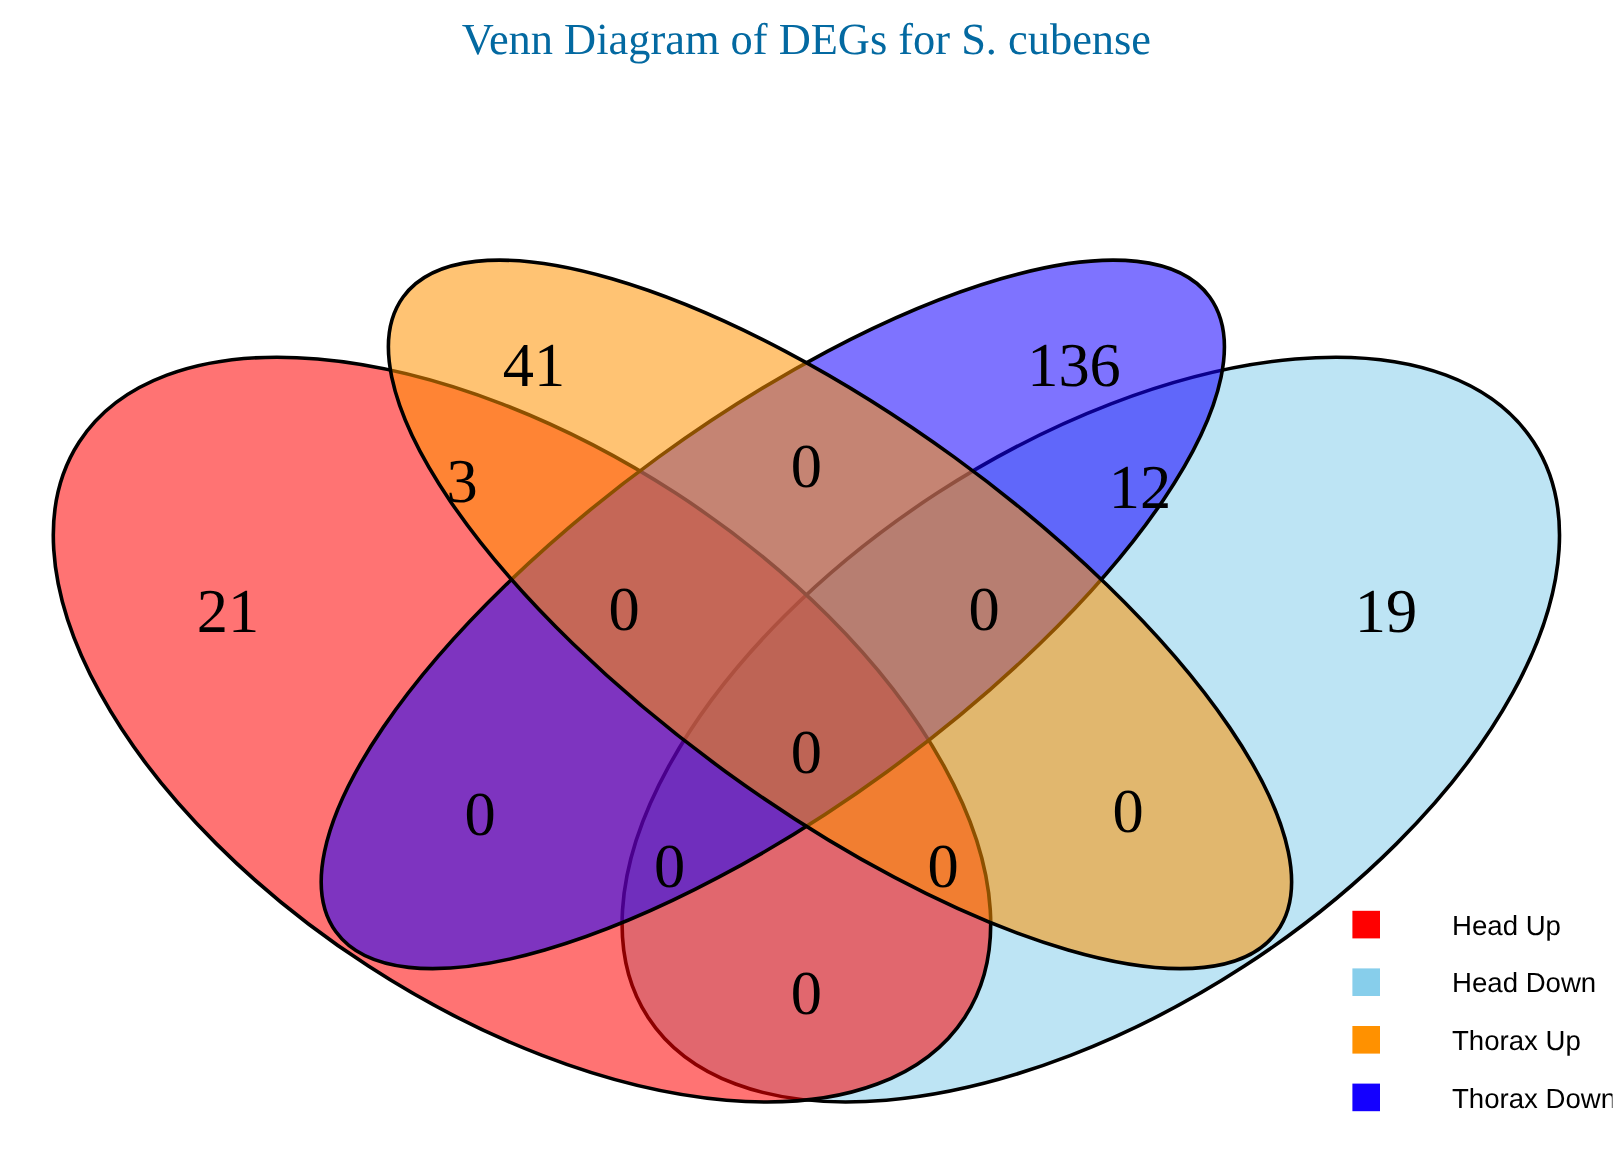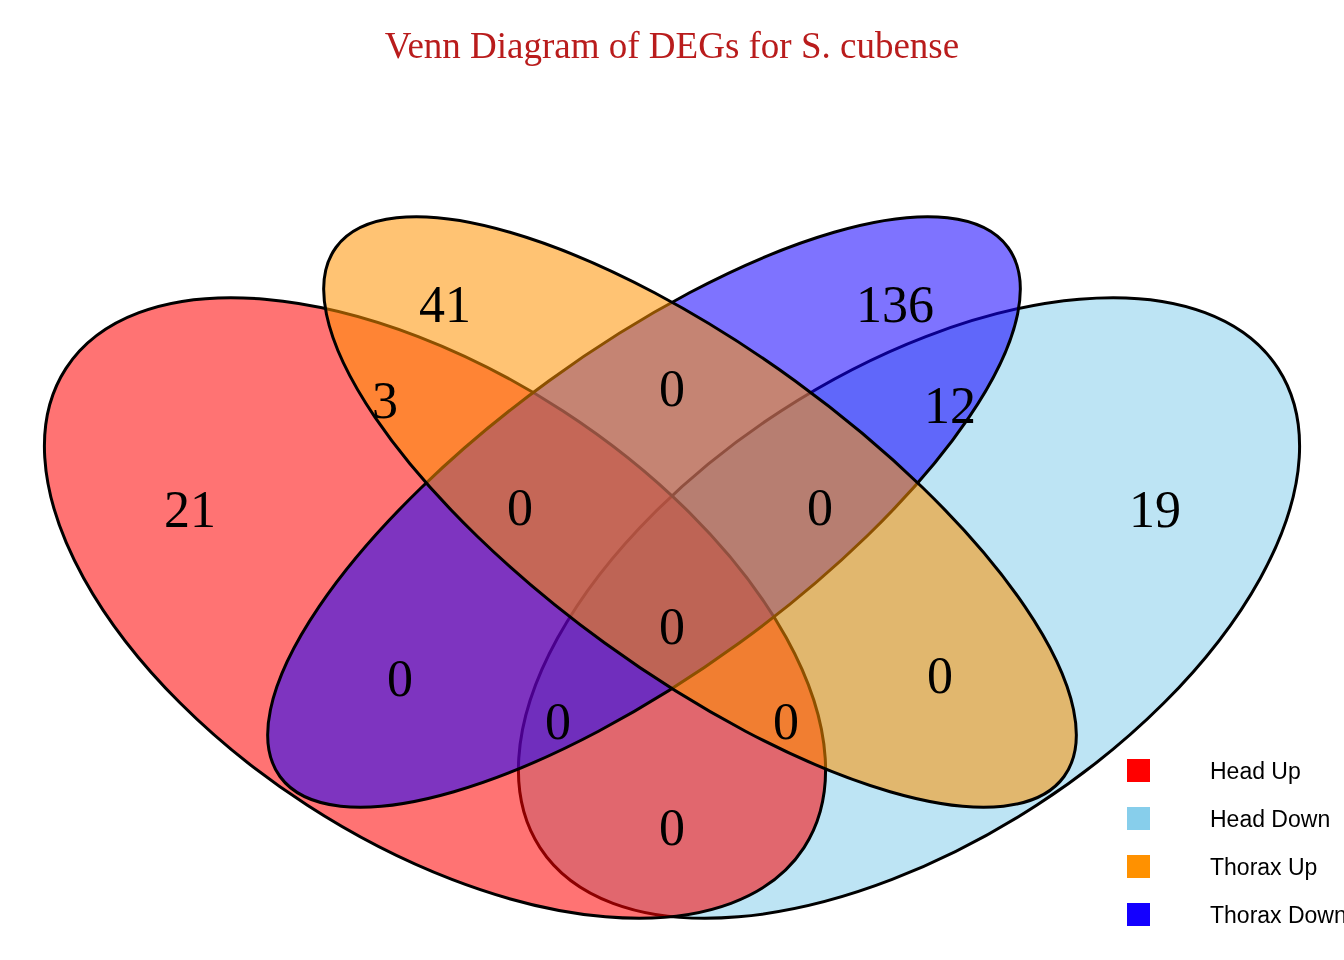--- a/index.html
+++ b/index.html
@@ -10,26 +10,26 @@
   .figure {
     position: relative;
     width: 1344px;
     height: 960px;
     background: #ffffff;
     overflow: hidden;
     font-family: "Liberation Serif", "DejaVu Serif", serif;
   }
   .chart-title {
     position: absolute;
-    top: 24px;
+    top: 12px;
     left: 0;
     width: 100%;
     text-align: center;
     font-size: 37px;
-    color: #b91c1c;
+    color: #0369a1;
     font-family: "Liberation Serif", "DejaVu Serif", serif;
   }
   svg.venn {
     position: absolute;
     top: 0;
     left: 0;
   }
   svg.venn ellipse {
     fill-opacity: 0.55;
     stroke: #000000;

